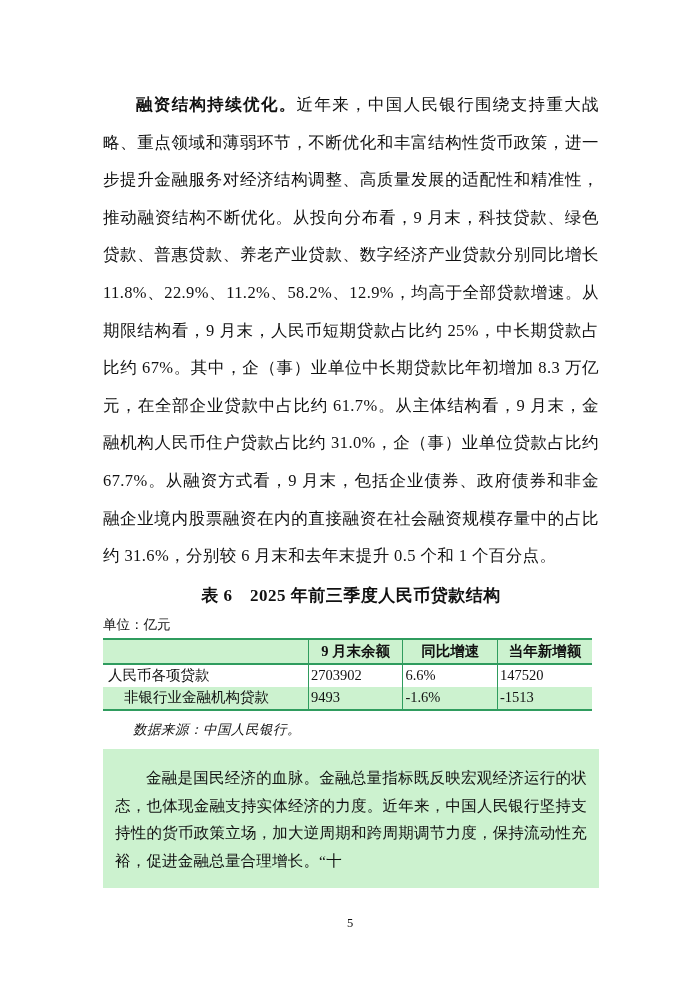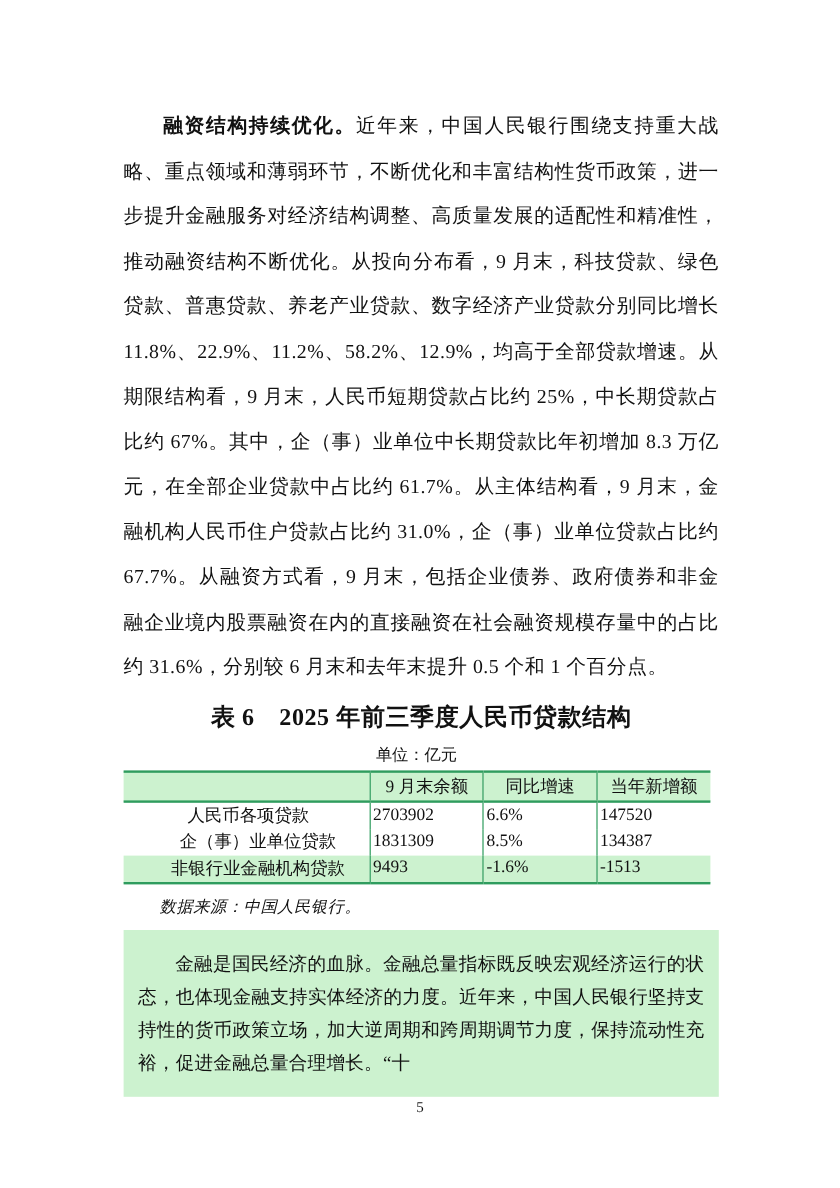--- a/index.html
+++ b/index.html
@@ -30,55 +30,55 @@
     text-align: justify;
     text-justify: inter-character;
     text-indent: 2em;
     letter-spacing: 0.4px;
   }
   .body-paragraph .lead { font-weight: bold; }
   .table-title {
     margin-top: 9px;
     text-align: center;
     font-weight: bold;
-    font-size: 20px;
+    font-size: 17px;
     letter-spacing: 0.5px;
   }
   .unit-label {
     margin-top: 9px;
     margin-bottom: 4px;
-    text-align: center;
+    text-align: left;
     font-size: 13.5px;
     padding-right: 8px;
   }
   table.loan-table {
     width: 489px;
     border-collapse: collapse;
     font-size: 14.5px;
     table-layout: fixed;
   }
   table.loan-table thead tr {
     background: var(--fill-green, #ccf2cf);
   }
   table.loan-table thead th {
-    font-weight: normal;
+    font-weight: bold;
     text-align: center;
     padding: 2px 6px;
     height: 22px;
     border-top: 2.5px solid var(--line-green, #2f9c5e);
     border-bottom: 2px solid var(--line-green, #2f9c5e);
   }
   table.loan-table td {
     padding: 1.5px 2px;
     height: 20px;
     text-align: left;
   }
   table.loan-table .col-label { width: 42%; }
   table.loan-table td.label-cell {
-    text-align: center;
+    text-align: left;
     padding-left: 5px;
   }
   table.loan-table td.label-cell.indent { padding-left: 21px; }
   table.loan-table td.vline, table.loan-table th.vline {
     border-left: 1px solid var(--line-green, #2f9c5e);
   }
   table.loan-table tbody tr.alt { background: var(--fill-green, #ccf2cf); }
   table.loan-table tbody tr:last-child td {
     border-bottom: 2.5px solid var(--line-green, #2f9c5e);
   }
@@ -148,26 +148,20 @@
           <th class="vline">当年新增额</th>
         </tr>
       </thead>
       <tbody id="loan-table-body">
           <tr>
             <td class="label-cell">人民币各项贷款</td>
             <td class="vline">2703902</td>
             <td class="vline">6.6%</td>
             <td class="vline">147520</td>
           </tr>
-          <tr>
-            <td class="label-cell indent">企（事）业单位贷款</td>
-            <td class="vline">1831309</td>
-            <td class="vline">8.5%</td>
-            <td class="vline">134387</td>
-          </tr>
           <tr class="alt">
             <td class="label-cell indent">非银行业金融机构贷款</td>
             <td class="vline">9493</td>
             <td class="vline">-1.6%</td>
             <td class="vline">-1513</td>
           </tr>
         </tbody>
     </table>
 
     <div class="table-notes">

